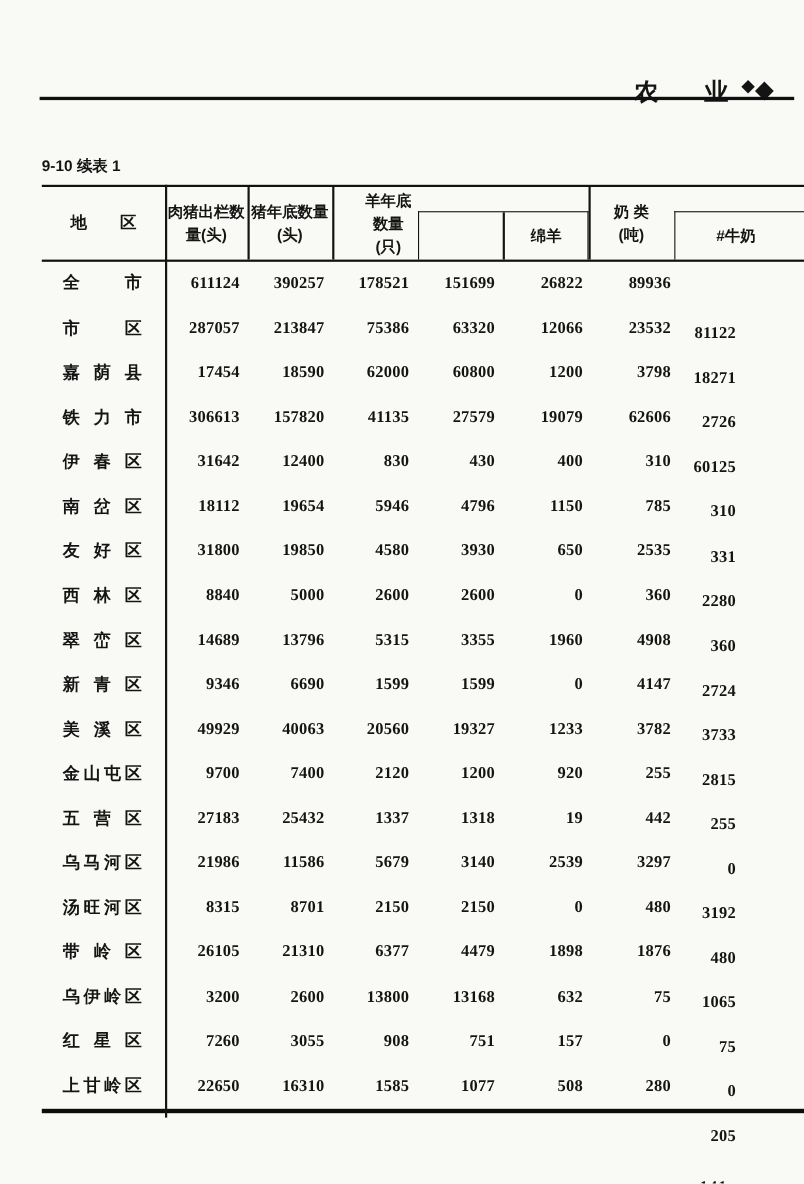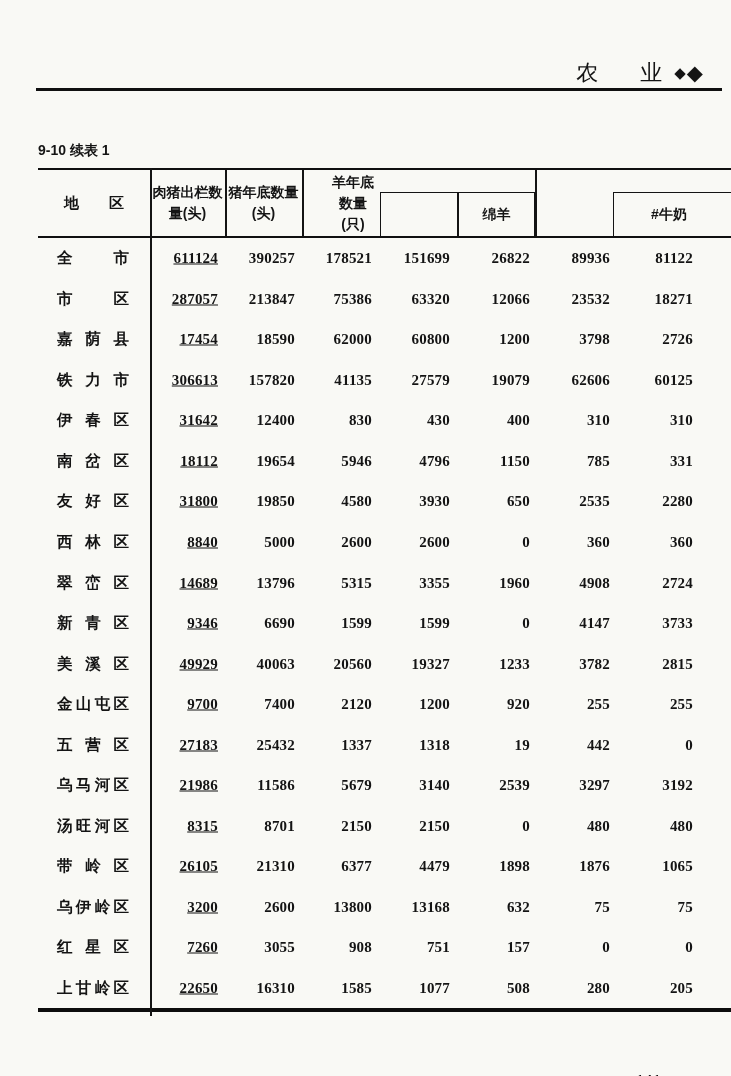--- a/index.html
+++ b/index.html
@@ -7,23 +7,23 @@
   body {
     position:relative;
     background:#f9f9f5;
     color:#141414;
     font-family:"Liberation Sans", sans-serif;
     overflow:hidden;
   }
 
   
   .section-header {
-    position:absolute; top:58px; right:28px;
-    display:flex; align-items:center;
-    font-weight:normal; font-size:22px; letter-spacing:0;
+    position:absolute; top:69px; right:28px;
+    display:flex; 
+    font-weight:bold; font-size:22px; letter-spacing:0;
   }
   .section-header .zi { letter-spacing:10px; }
   .d-small { font-size:15px; margin-left:2px; }
   .d-large { font-size:21px; margin-left:1px; }
   .top-rule { position:absolute; left:36px; top:88px; width:686px; height:3px; background:#101010; }
 
   .caption { position:absolute; left:38px; top:142px; font-size:14px; font-weight:bold; }
 
   .page-number {
     position:absolute; left:630px; top:1029px;
@@ -79,27 +79,27 @@
     display:flex; justify-content:space-between;
     font-weight:bold; font-size:15.5px; line-height:1;
   }
 
   .num {
     position:absolute; top:50%; transform:translateY(-50%);
     text-align:right;
     font-family:"Liberation Serif", serif; font-weight:bold; font-size:15px;
     letter-spacing:0.2px;
   }
-  .c0 { left:112px; width:68px;text-decoration:underline; }
+  .c0 { left:112px; width:68px; }
   .c1 { left:187px; width:70px; }
   .c2 { left:264px; width:70px; }
   .c3 { left:342px; width:70px; }
   .c4 { left:420px; width:72px; }
   .c5 { left:497px; width:75px; }
-  .c6 { left:575px; width:80px; }
+  .c6 { left:551px; width:80px;margin-top:46px; }
 </style>
 </head>
 <body>
 
 <div class="section-header">
   <span class="zi">农　业</span>
   <span class="d-small">◆</span>
   <span class="d-large">◆</span>
 </div>
 <div class="top-rule"></div>
@@ -117,20 +117,22 @@
     <div class="box-cowmilk"></div>
 
     <div class="hcell h-region">地　　区</div>
     <div class="hcell h-pigout">肉猪出栏数
 量(头)</div>
     <div class="hcell h-pigend">猪年底数量
 (头)</div>
     <div class="hcell h-sheeptot">羊年底数量
 (只)</div>
     <div class="hcell h-sheep">绵羊</div>
+    <div class="hcell h-milk">奶 类
+(吨)</div>
     <div class="hcell h-cowmilk">#牛奶</div>
   </div>
 
   <div class="tbody">
       <div class="trow">
     <div class="region-label">
           <span>全</span>
           <span>市</span>
         </div>
   <div class="num c0">611124</div>

